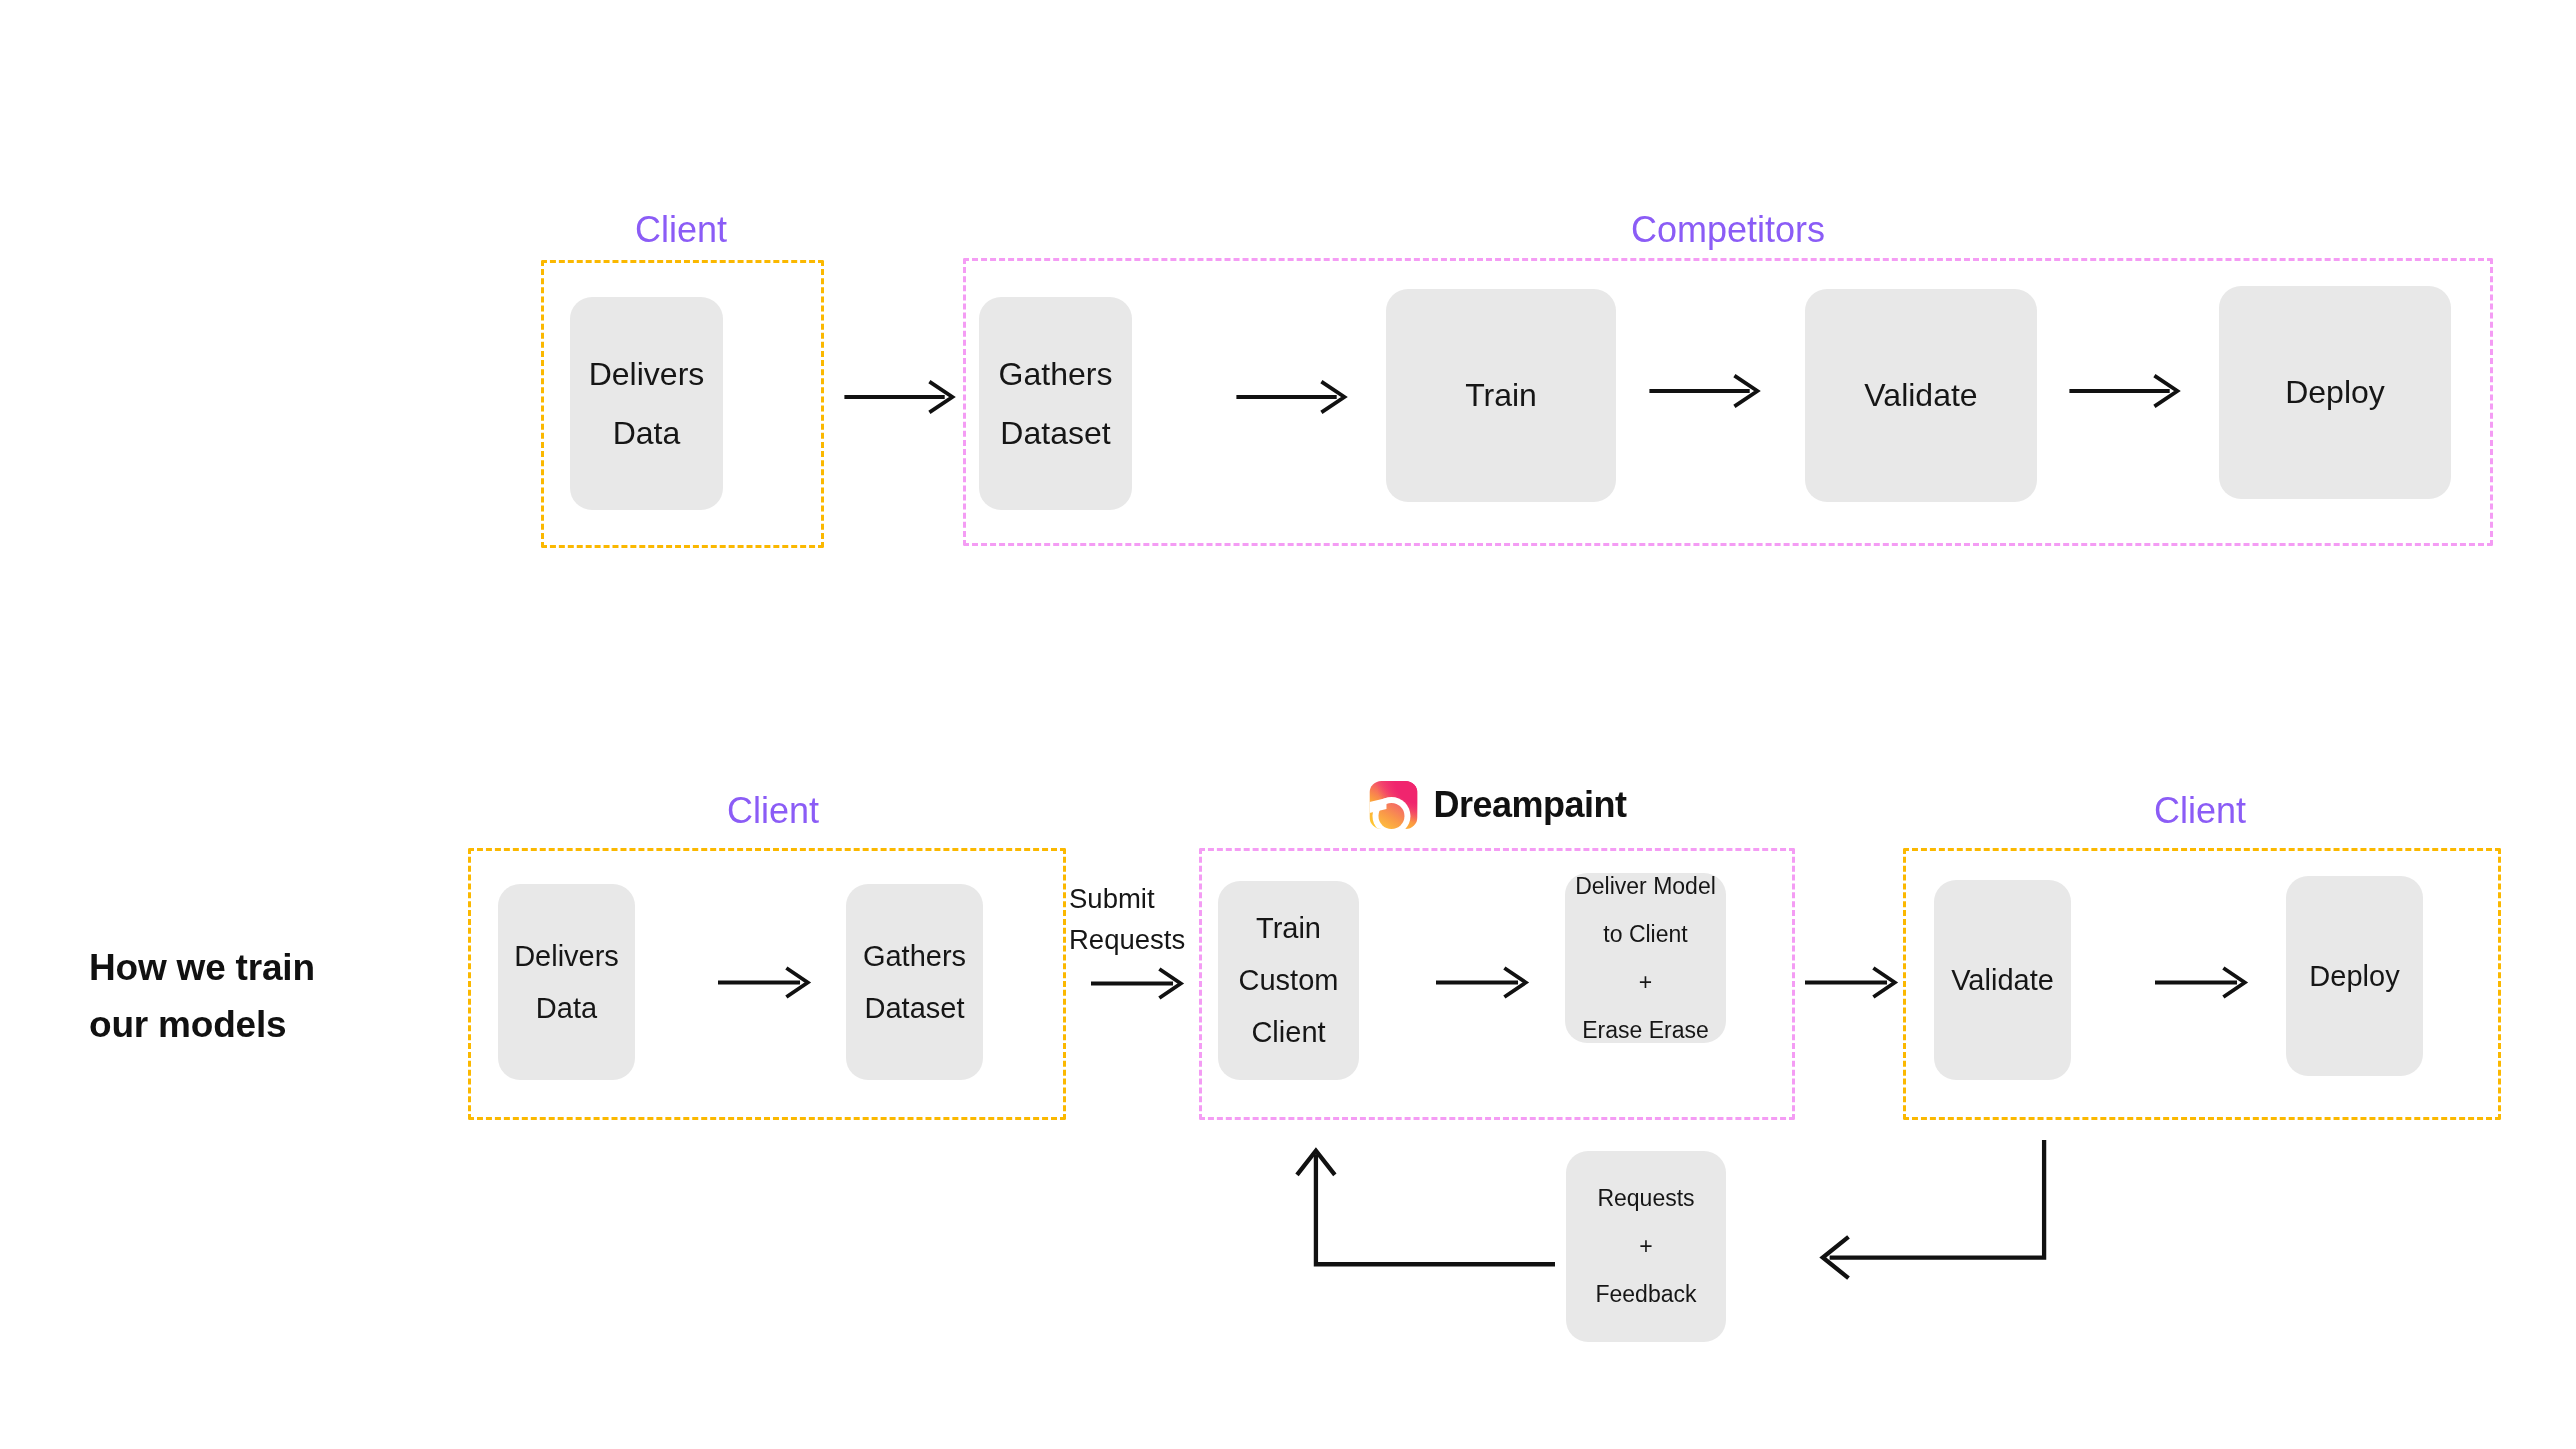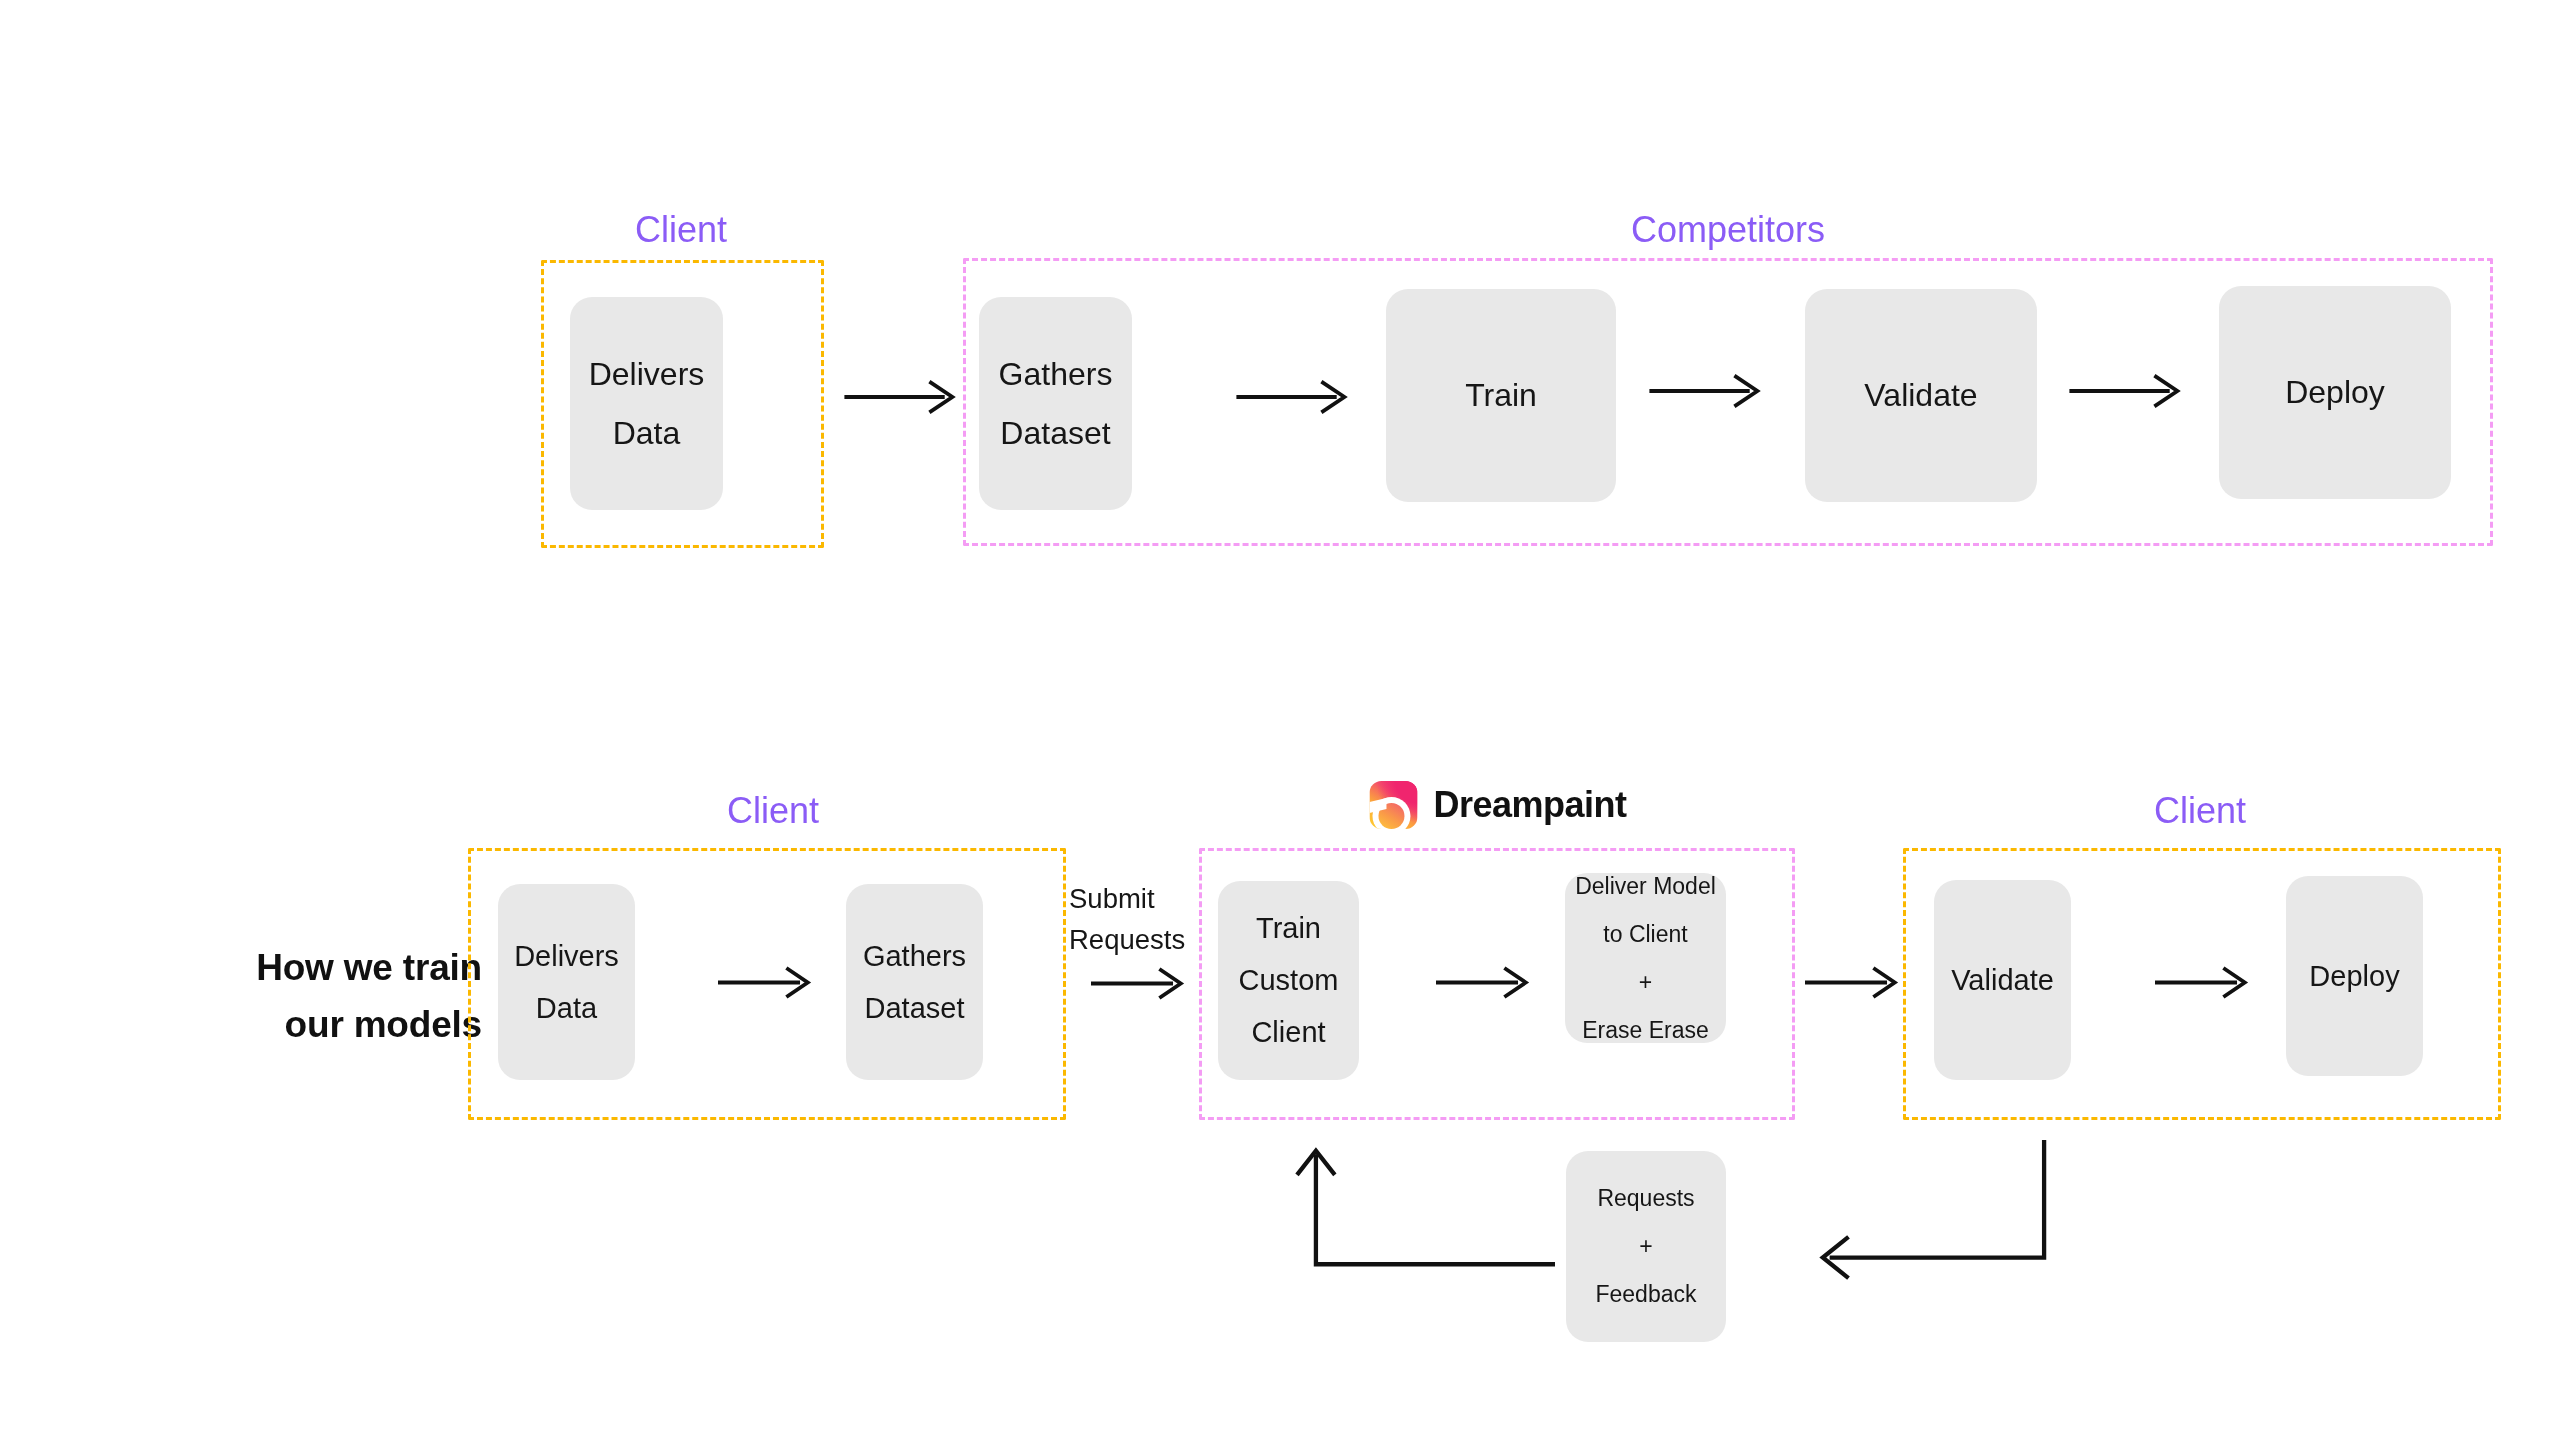--- a/index.html
+++ b/index.html
@@ -16,21 +16,21 @@
   .row-label {
     position:absolute;
     font-size:37px;
     font-weight:700;
     line-height:1.53;
     letter-spacing:-0.2px;
     color:#111111;
     white-space:pre-line;
   }
   #row-label-top  { left:89px; top:305px;  width:378px; }
-  #row-label-bot  { left:104px; top:940px; width:378px;text-align:right; }
+  #row-label-bot  { left:89px; top:940px; width:378px; }
 
   
   .group {
     position:absolute;
     border:3.4px dashed #FBB800;
     border-radius:1.7px;
     background:transparent;
   }
   .group.pink { border-color:#F49CF4; }
 

